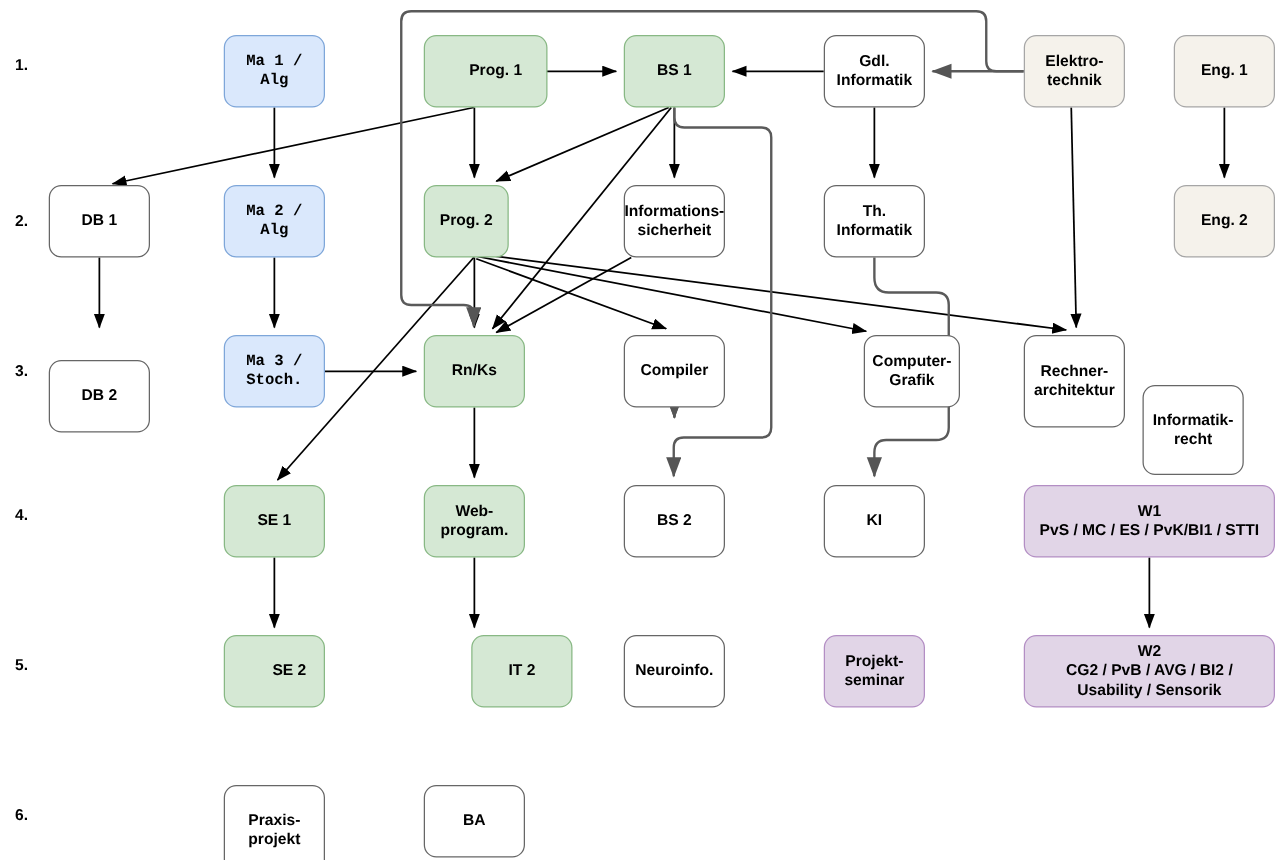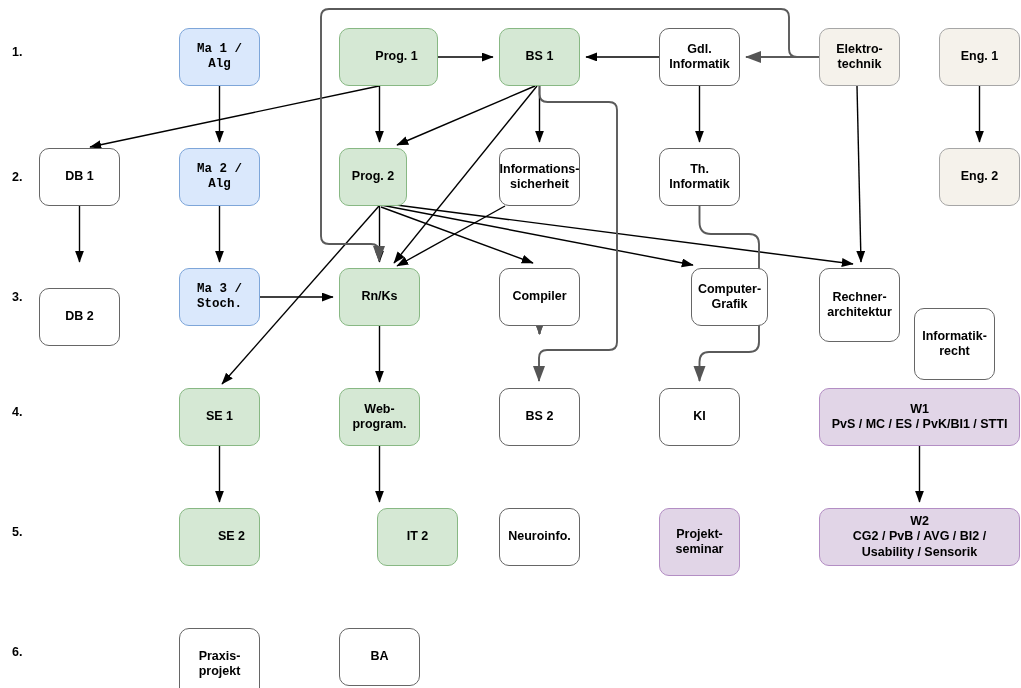--- a/index.html
+++ b/index.html
@@ -228,21 +228,21 @@
       <div class="node green" style="left: 339px; top: 508px; width: 81px; height: 58px; margin-left: 38px;">
         <div>
           <span class="ml">IT 2</span>
         </div>
       </div>
       <div class="node" style="left: 499px; top: 508px; width: 81px; height: 58px;">
         <div>
           <span class="ml">Neuroinfo.</span>
         </div>
       </div>
-      <div class="node purple" style="left: 659px; top: 508px; width: 81px; height: 68px;">
+      <div class="node purple" style="left: 659px; top: 508px; width: 81px; height: 58px;">
         <div>
           <span class="ml">Projekt-</span>
           <span class="ml">seminar</span>
         </div>
       </div>
       <div class="node purple" style="left: 819px; top: 508px; width: 201px; height: 58px;">
         <div>
           <span class="ml">W2</span>
           <span class="ml">CG2 / PvB / AVG / BI2 /</span>
           <span class="ml">Usability / Sensorik</span>

